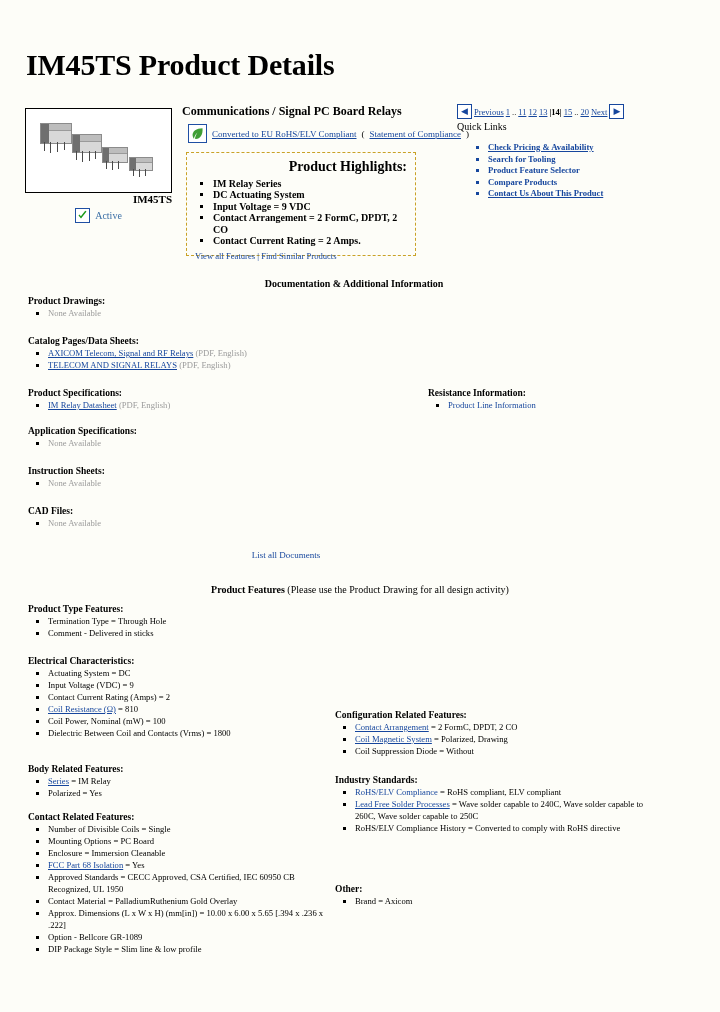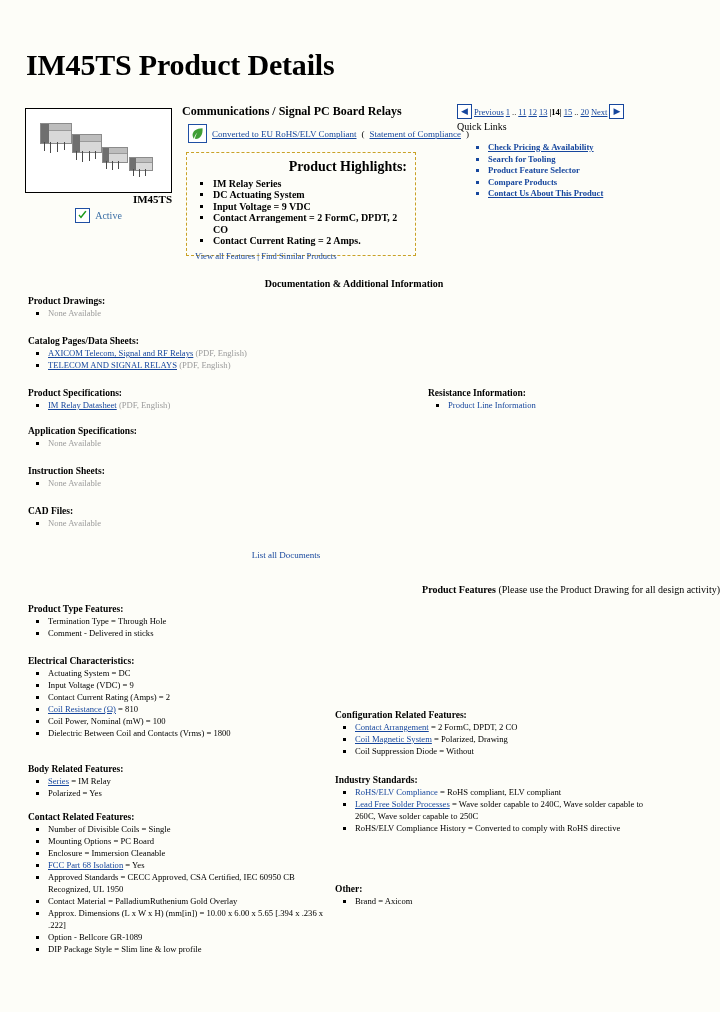--- a/index.html
+++ b/index.html
@@ -248,21 +248,21 @@
   .list-all {
     position: absolute;
     left: 0; top: 550px; width: 572px;
     text-align: center;
     font-size: 9px;
     color: #16469d;
   }
 
   .feat-head {
     left: 0; top: 584px; width: 720px;
-    text-align: right;
+    text-align: center;
   }
   .feat-head .sub {
     font-weight: normal;
   }
 </style>
 </head>
 <body>
 
 <div class="page">
 

